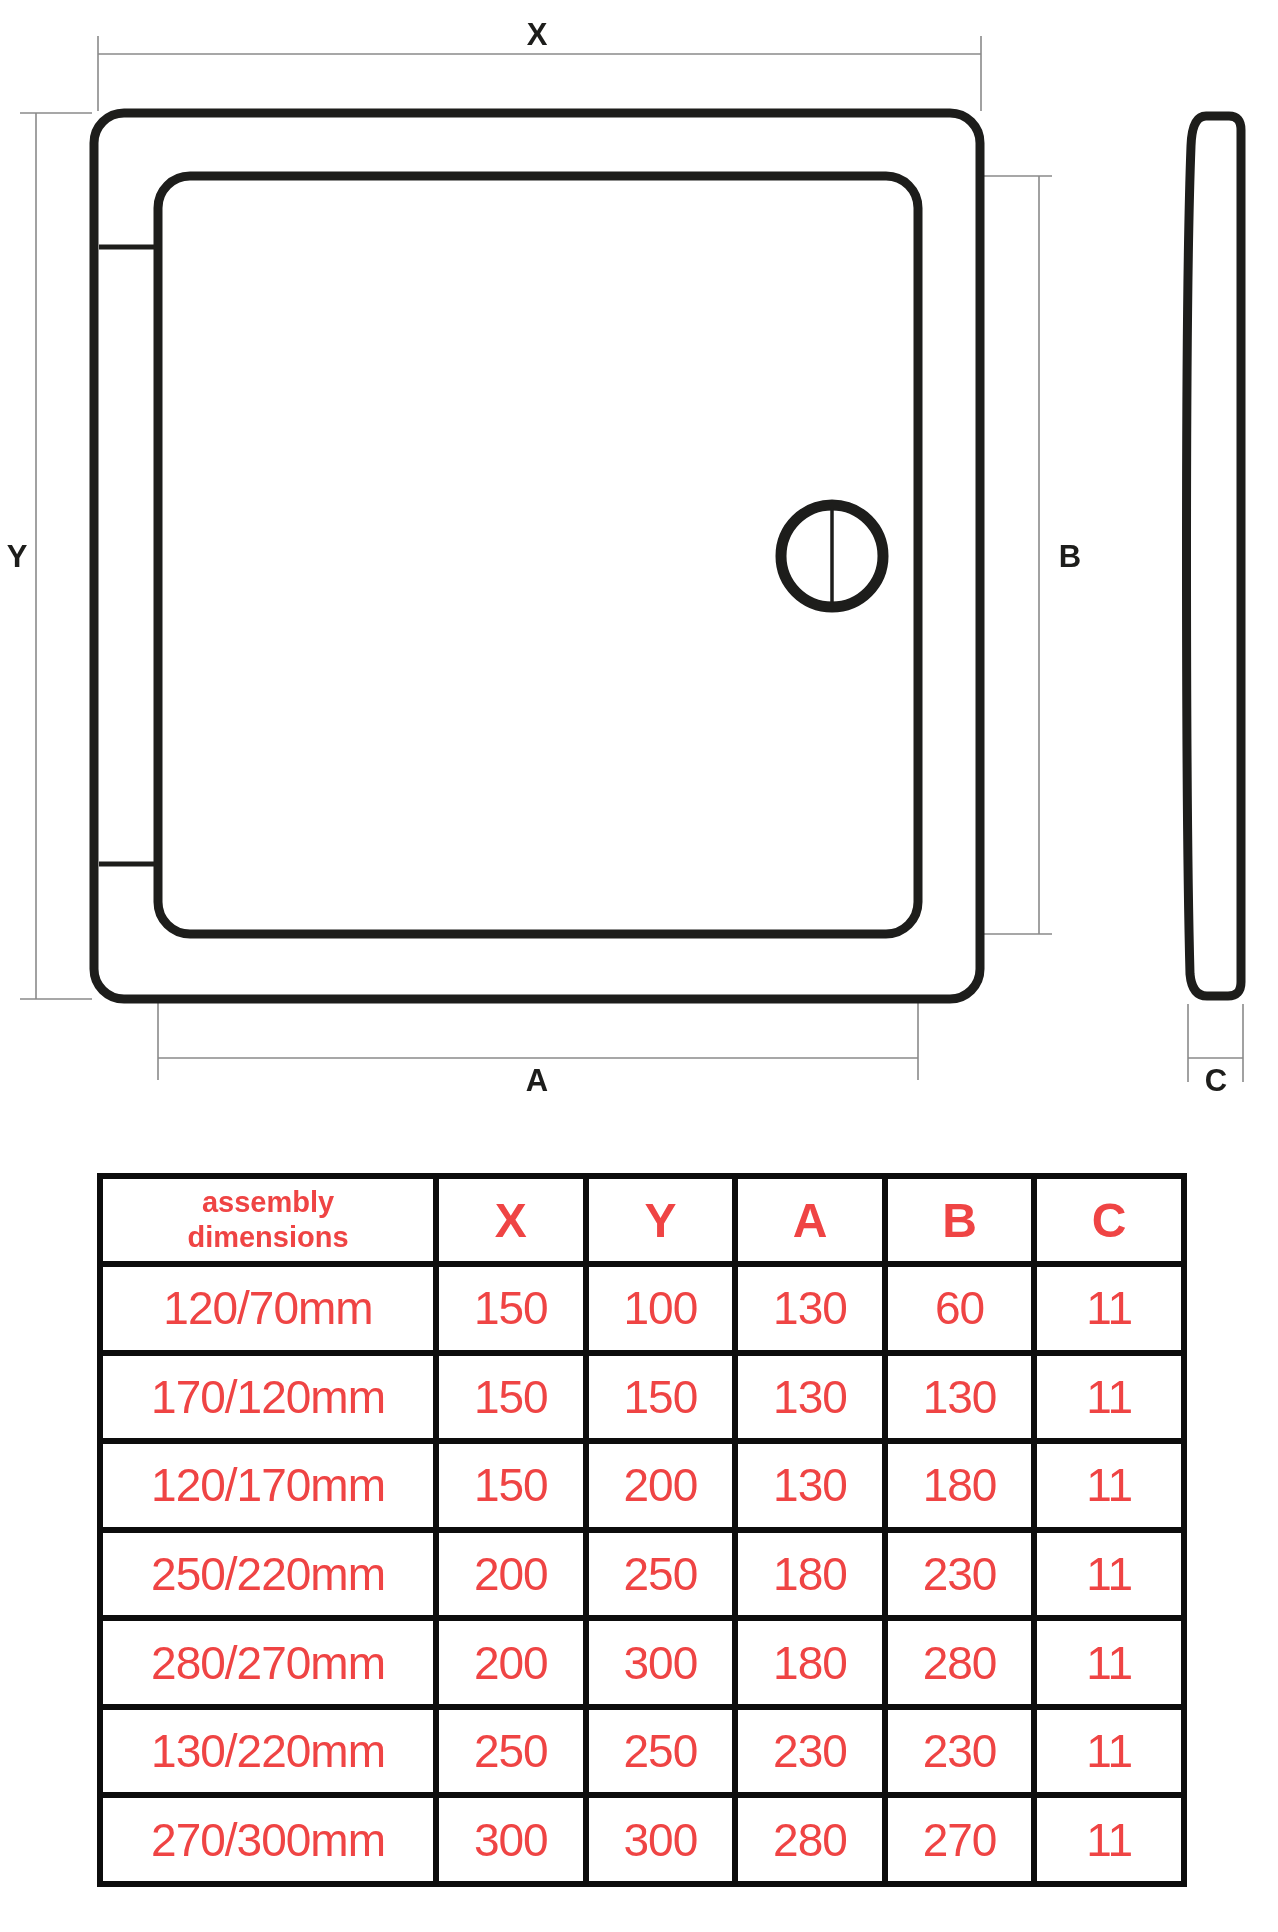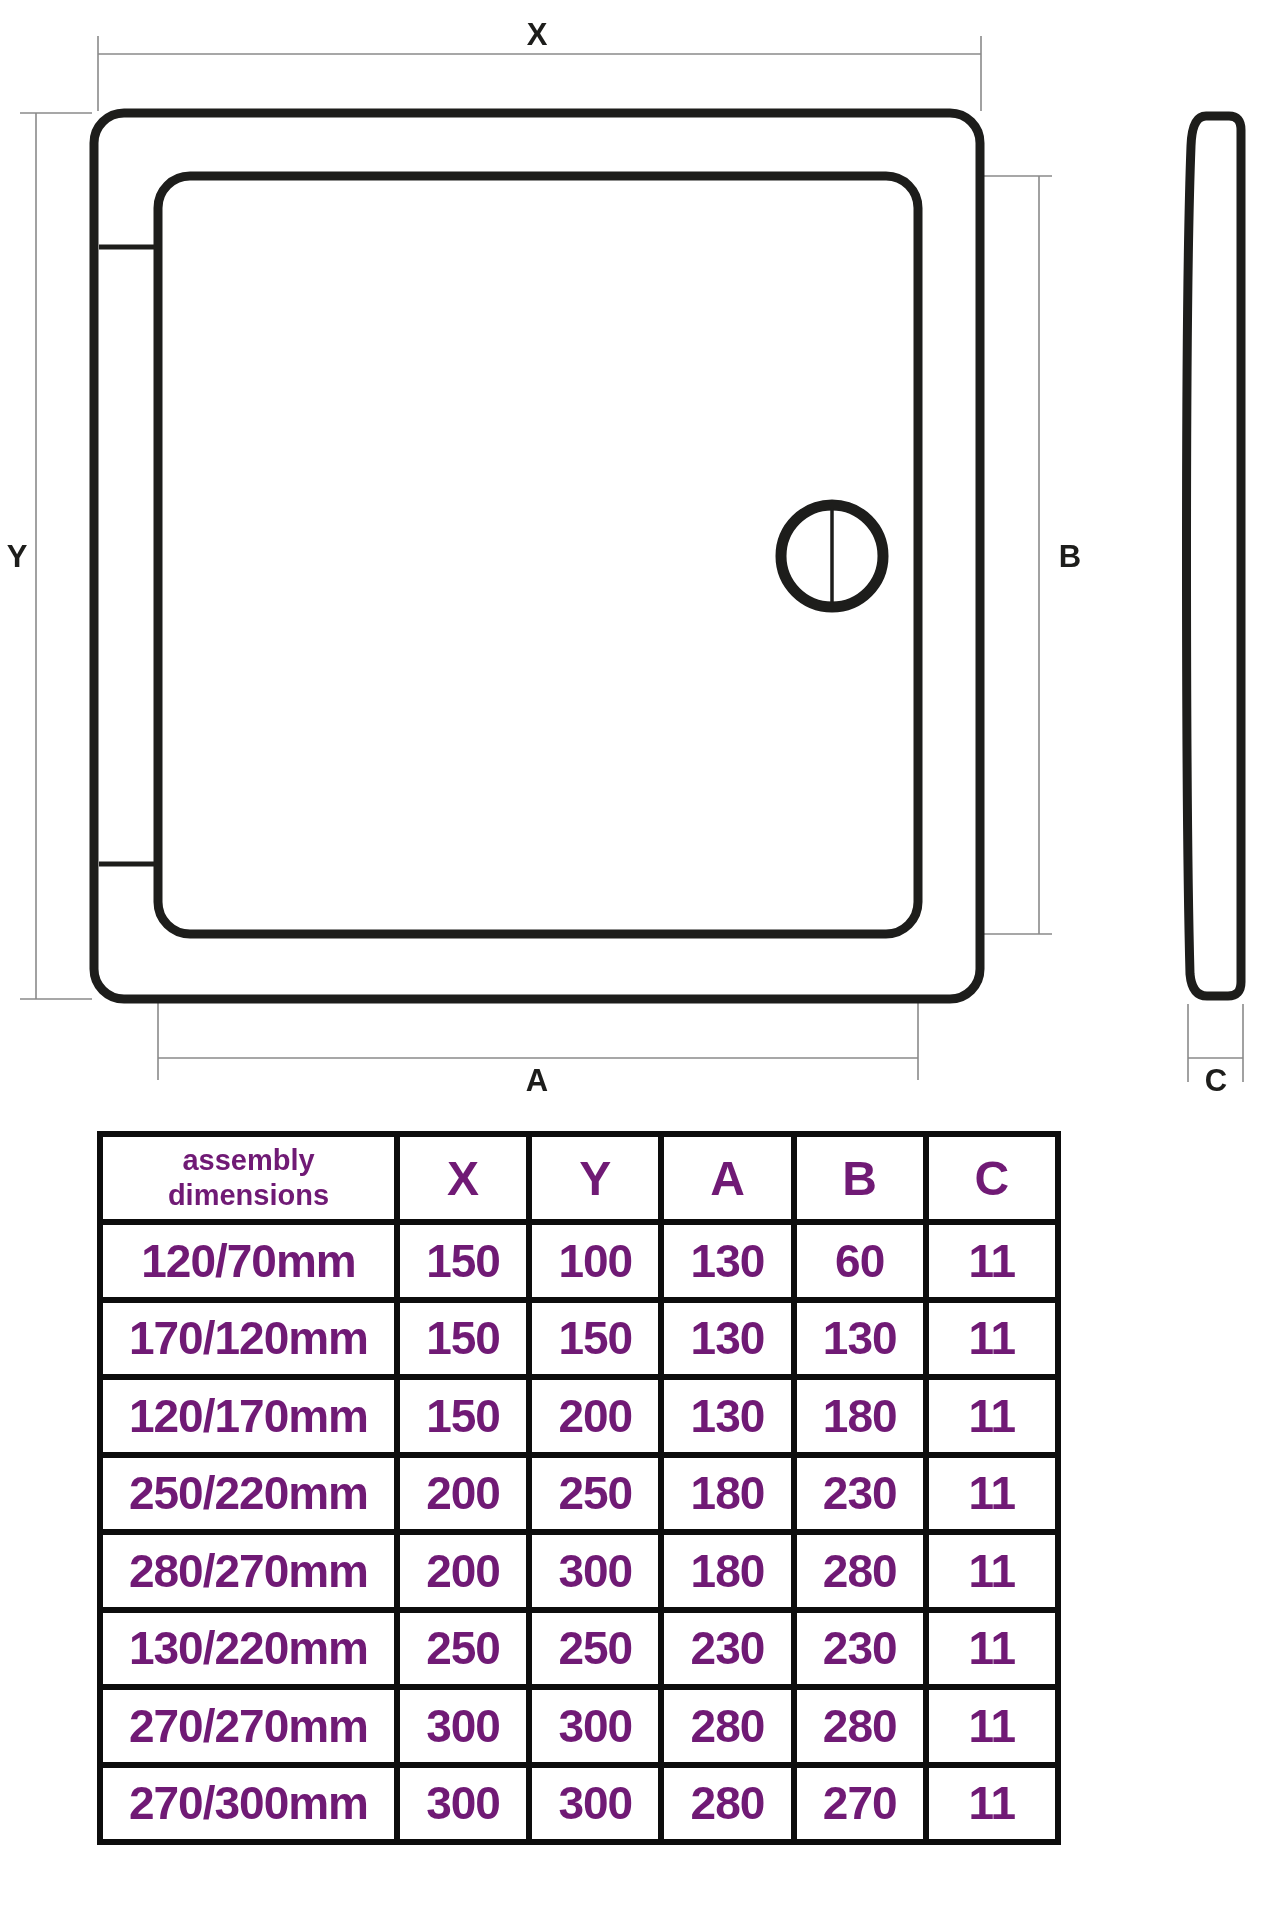--- a/index.html
+++ b/index.html
@@ -2,27 +2,27 @@
 <html><head>
 <meta charset="utf-8">
 <style>
   html,body{margin:0;padding:0;background:#ffffff;}
   #stage{position:relative;width:1278px;height:1932px;background:#fff;overflow:hidden;
          font-family:"Liberation Sans",sans-serif;}
   svg{position:absolute;left:0;top:0;}
   .shape{fill:#ffffff;stroke:#1d1d1b;}
   .dim{stroke:#8a8a8a;stroke-width:1.6;fill:none;}
   .dimlabel{font-family:"Liberation Sans",sans-serif;font-weight:bold;font-size:31px;fill:#1d1d1b;text-anchor:middle;}
-  table.dims{position:absolute;left:97px;top:1131px;width:964px;height:714px;
-             border-collapse:collapse;table-layout:fixed;background:#fff;color:#701a75;text-align:center;}
+  table.dims{position:absolute;left:97px;top:1173px;width:1090px;height:714px;
+             border-collapse:collapse;table-layout:fixed;background:#fff;color:#ef4444;text-align:center;}
   table.dims,table.dims th,table.dims td{border:6px solid #0d0d0d;}
   table.dims th,table.dims td{padding:0;vertical-align:middle;}
   th.dims-head{font-size:29px;font-weight:bold;line-height:1.22;}
   th.col-letter{font-size:48px;font-weight:bold;}
-  td.lbl,td.num{font-size:46px;font-weight:700;letter-spacing:-1px;}
+  td.lbl,td.num{font-size:46px;font-weight:400;letter-spacing:-1px;}
   tr.hrow{height:88px;}
 </style>
 </head>
 <body>
 
 <div id="stage">
 
   <svg width="1278" height="1135" viewBox="0 0 1278 1135">
 
     <g>
@@ -129,28 +129,20 @@
     </tr>
     <tr>
       <td class="lbl">130/220mm</td>
       <td class="num">250</td>
       <td class="num">250</td>
       <td class="num">230</td>
       <td class="num">230</td>
       <td class="num">11</td>
     </tr>
     <tr>
-      <td class="lbl">270/270mm</td>
-      <td class="num">300</td>
-      <td class="num">300</td>
-      <td class="num">280</td>
-      <td class="num">280</td>
-      <td class="num">11</td>
-    </tr>
-    <tr>
       <td class="lbl">270/300mm</td>
       <td class="num">300</td>
       <td class="num">300</td>
       <td class="num">280</td>
       <td class="num">270</td>
       <td class="num">11</td>
     </tr>
   </tbody>
     </table>
 </div>

